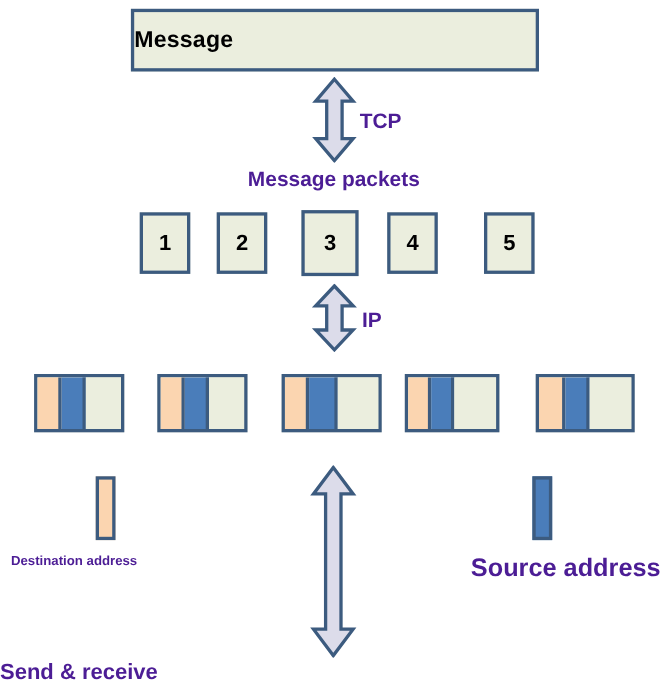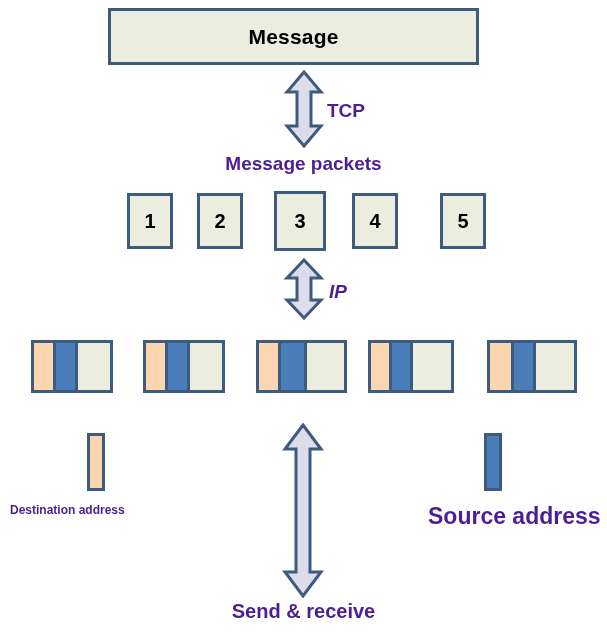--- a/index.html
+++ b/index.html
@@ -14,56 +14,55 @@
     position: relative;
     width: 607px;
     height: 634px;
     background: #ffffff;
     overflow: hidden;
   }
 
   
   .message-box {
     position: absolute;
-    left: 108px;
+    left: 119px;
     top: 8px;
     width: 371px;
     height: 57px;
     box-sizing: border-box;
     background: #ebeede;
     border: 3px solid #3c5b7f;
     display: flex;
     align-items: center;
-    justify-content: center;
   }
   .message-box-label {
     font-size: 21px;
     font-weight: bold;
     color: #000000;
     letter-spacing: 0.2px;
   }
 
   
   .diagram-label {
     position: absolute;
     font-weight: bold;
     color: #4c1d95;
     white-space: nowrap;
   }
 
   .label-tcp   { left: 327px; top: 100px; font-size: 19px; }
-  .label-ip    { left: 329px; top: 281px; font-size: 19px; font-style: italic; }
+  .label-ip    { left: 329px; top: 281px; font-size: 19px; }
   .label-packets {
     left: 0px; top: 153px; width: 607px; text-align: center;
     font-size: 19px;
   }
   .label-destination { left: 10px;  top: 503px; font-size: 12px; }
   .label-source      { left: 428px; top: 503px; font-size: 23px; }
   .label-sendrecv {
-    left: 0px; top: 600px; width: 607px; text-align: center;
+    left: 0px; top: 600px; width: 607px; 
     font-size: 20px;
   }
   .label-copyright {
     position: absolute;
     left: 428px; top: 552px;
     font-size: 15px;
     font-weight: normal;
     color: #1a1a1a;
     white-space: nowrap;
   }

